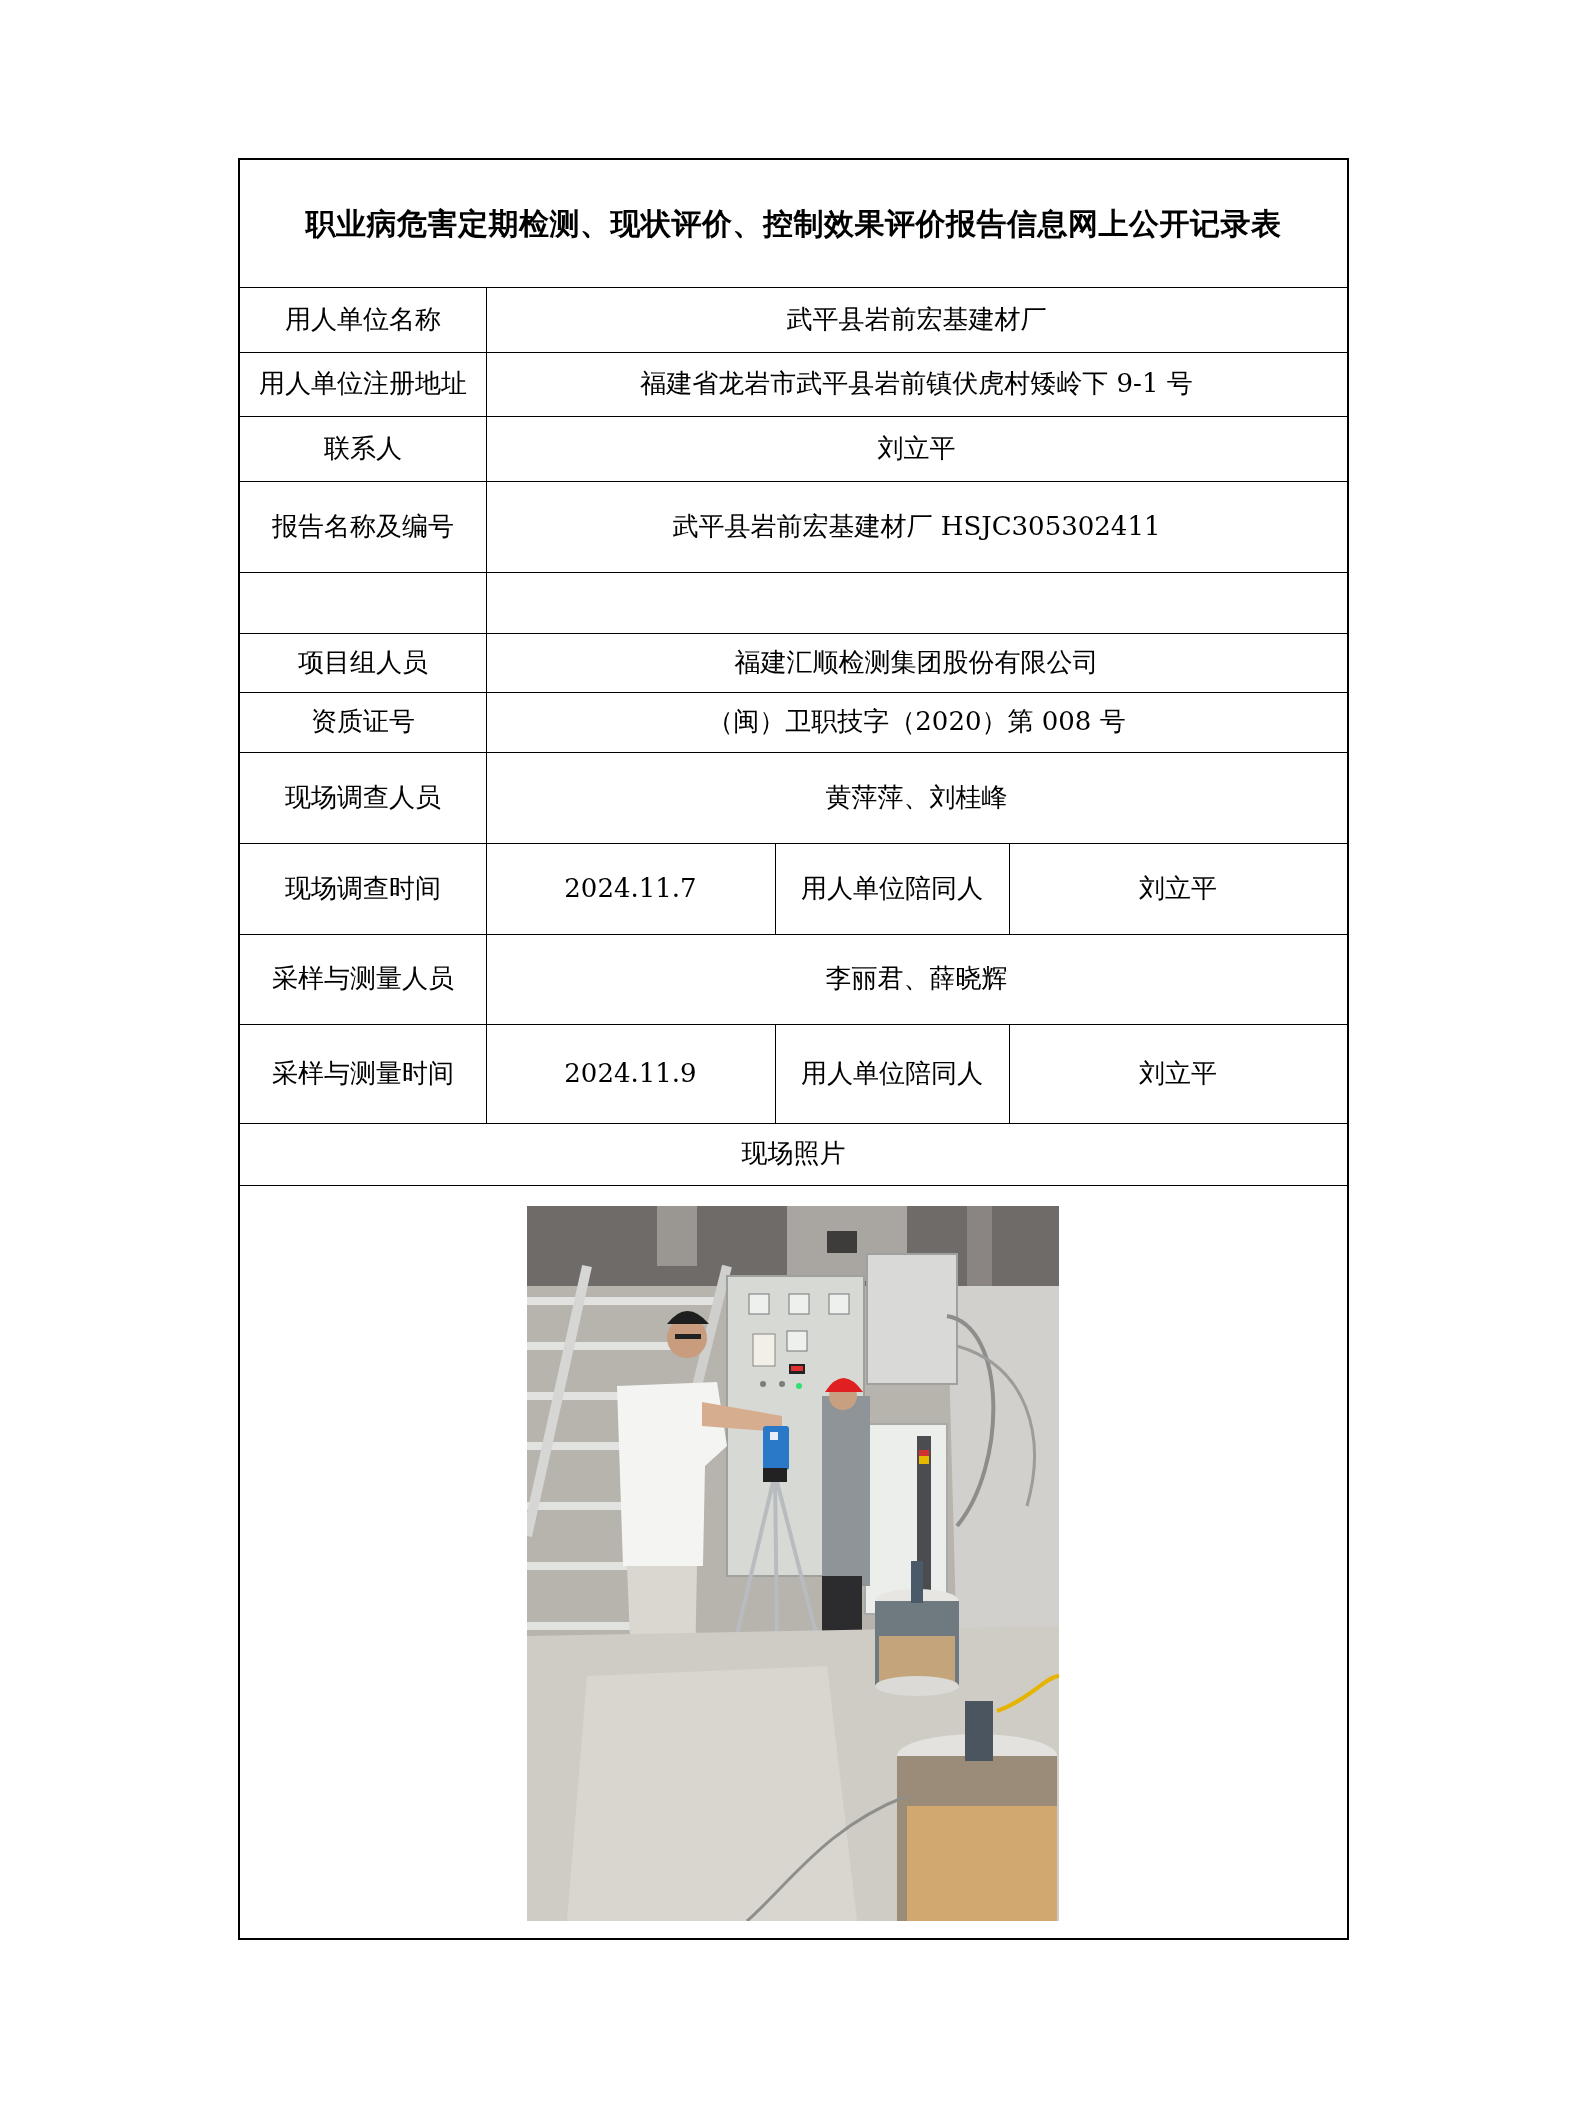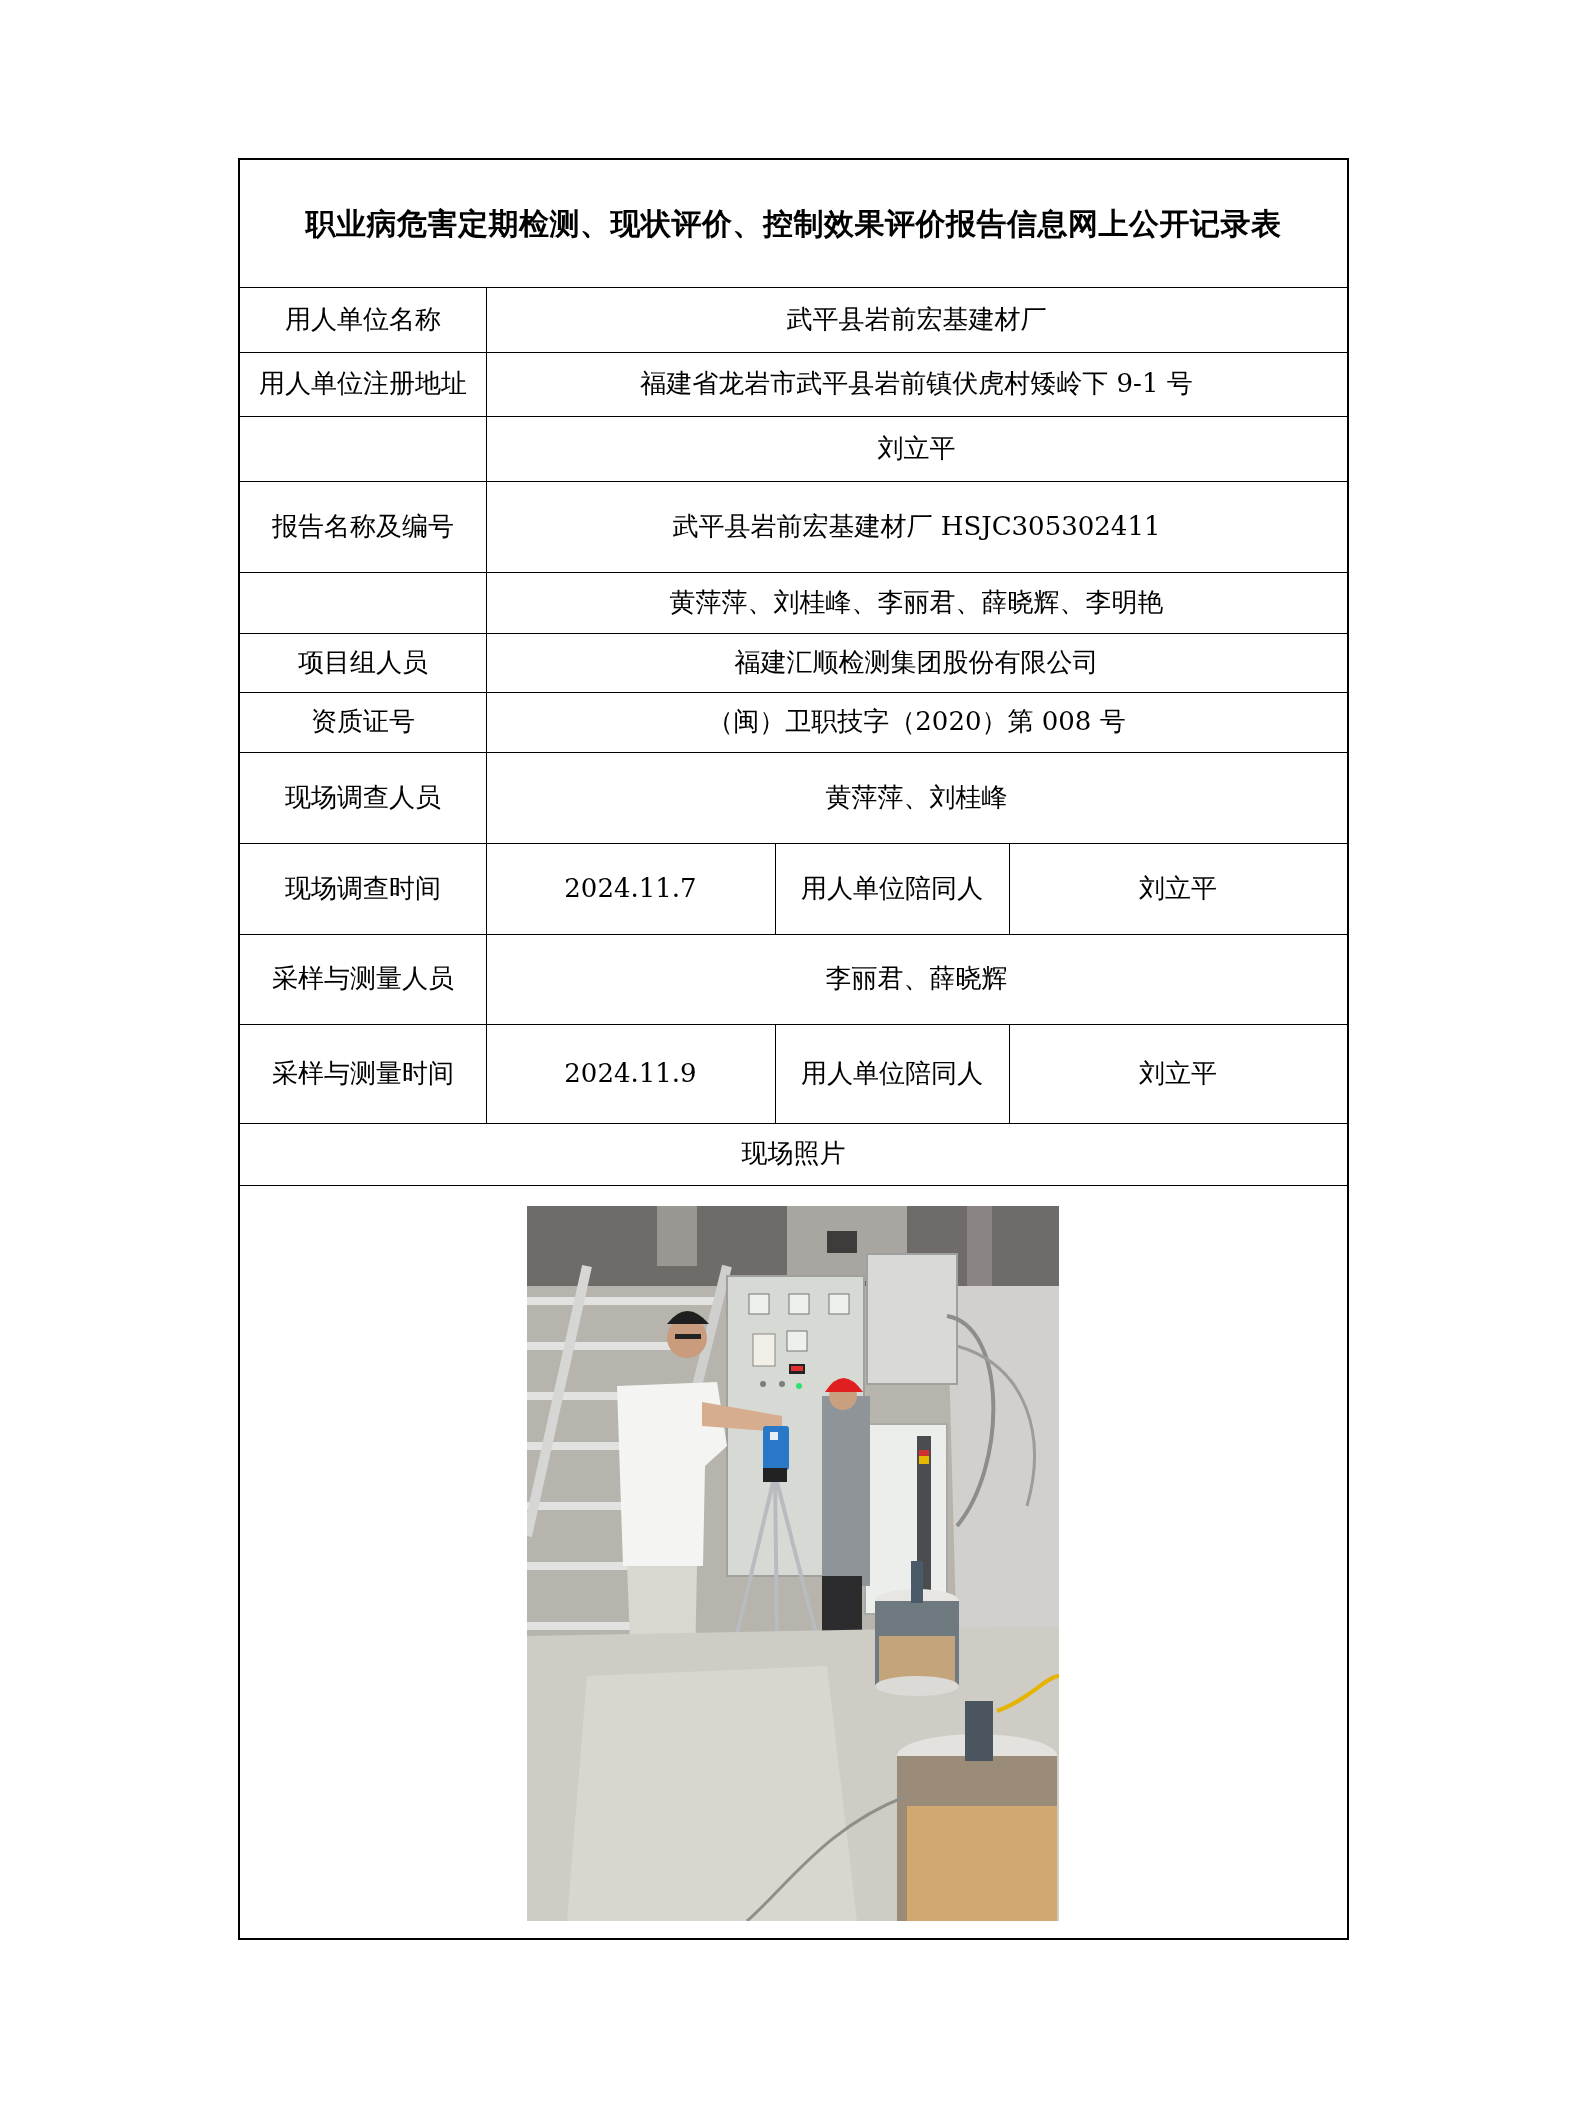--- a/index.html
+++ b/index.html
@@ -43,26 +43,26 @@
     <div class="vline" style="left:769px; top:864px; height:99px"></div>
 
     <div class="cell title" style="left:0; top:0; width:1107px; height:127px">职业病危害定期检测、现状评价、控制效果评价报告信息网上公开记录表</div>
 
     <div class="cell" style="left:0; top:127px; width:246px; height:65px">用人单位名称</div>
     <div class="cell" style="left:0; top:192px; width:246px; height:64px">用人单位注册地址</div>
 
     <div class="cell" style="left:246px; top:127px; width:861px; height:65px">武平县岩前宏基建材厂</div>
     <div class="cell" style="left:246px; top:192px; width:861px; height:64px">福建省龙岩市武平县岩前镇伏虎村矮岭下 9-1 号</div>
 
+    <div class="cell" style="left:0; top:256px; width:246px; height:65px">联系人</div>
     <div class="cell" style="left:246px; top:256px; width:861px; height:65px">刘立平</div>
 
     <div class="cell" style="left:0; top:321px; width:246px; height:91px">报告名称及编号</div>
     <div class="cell" style="left:246px; top:321px; width:861px; height:91px">武平县岩前宏基建材厂 HSJC305302411</div>
 
-    <div class="cell" style="left:246px; top:412px; width:861px; height:61px">黄萍萍、刘桂峰、李丽君、薛晓辉、李明艳</div>
 
     <div class="cell" style="left:0; top:473px; width:246px; height:59px">项目组人员</div>
     <div class="cell" style="left:246px; top:473px; width:861px; height:59px">福建汇顺检测集团股份有限公司</div>
 
     <div class="cell" style="left:0; top:532px; width:246px; height:60px">资质证号</div>
     <div class="cell" style="left:246px; top:532px; width:861px; height:60px">（闽）卫职技字（2020）第 008 号</div>
 
     <div class="cell" style="left:0; top:592px; width:246px; height:91px">现场调查人员</div>
     <div class="cell" style="left:246px; top:592px; width:861px; height:91px">黄萍萍、刘桂峰</div>
 

